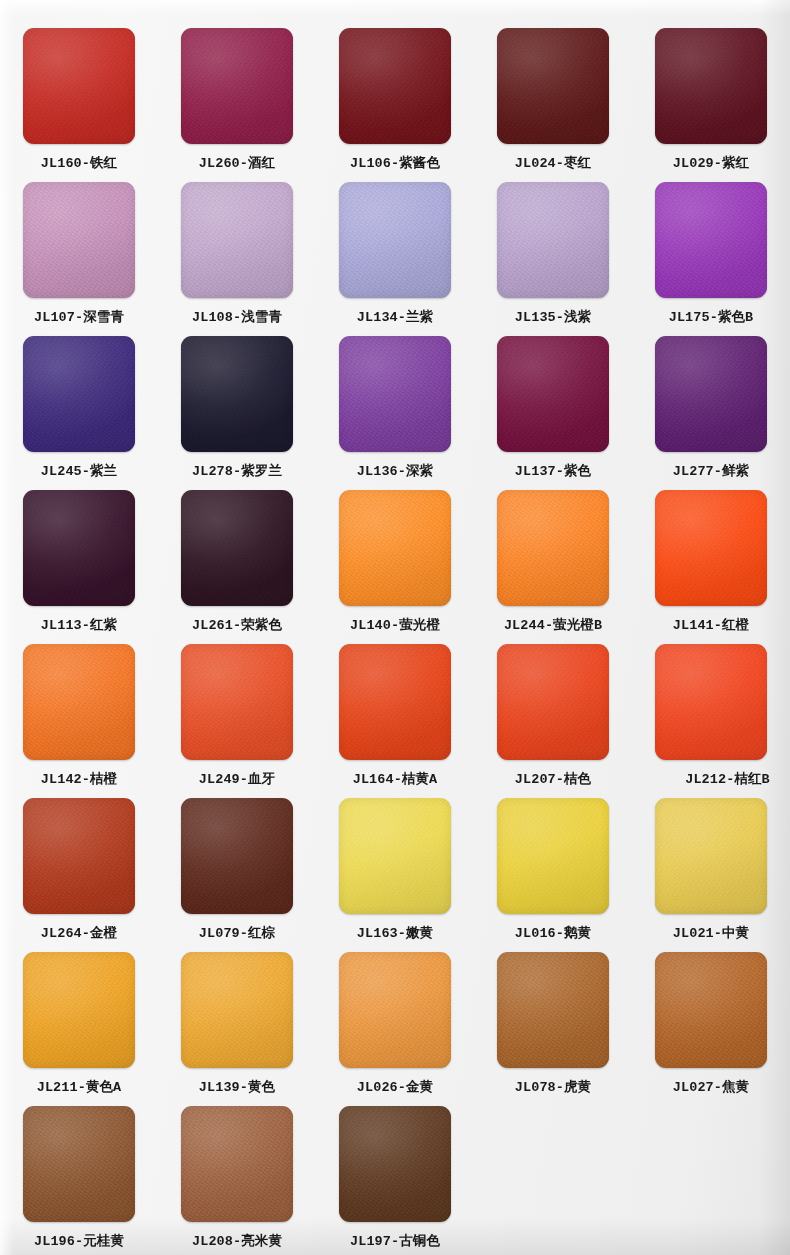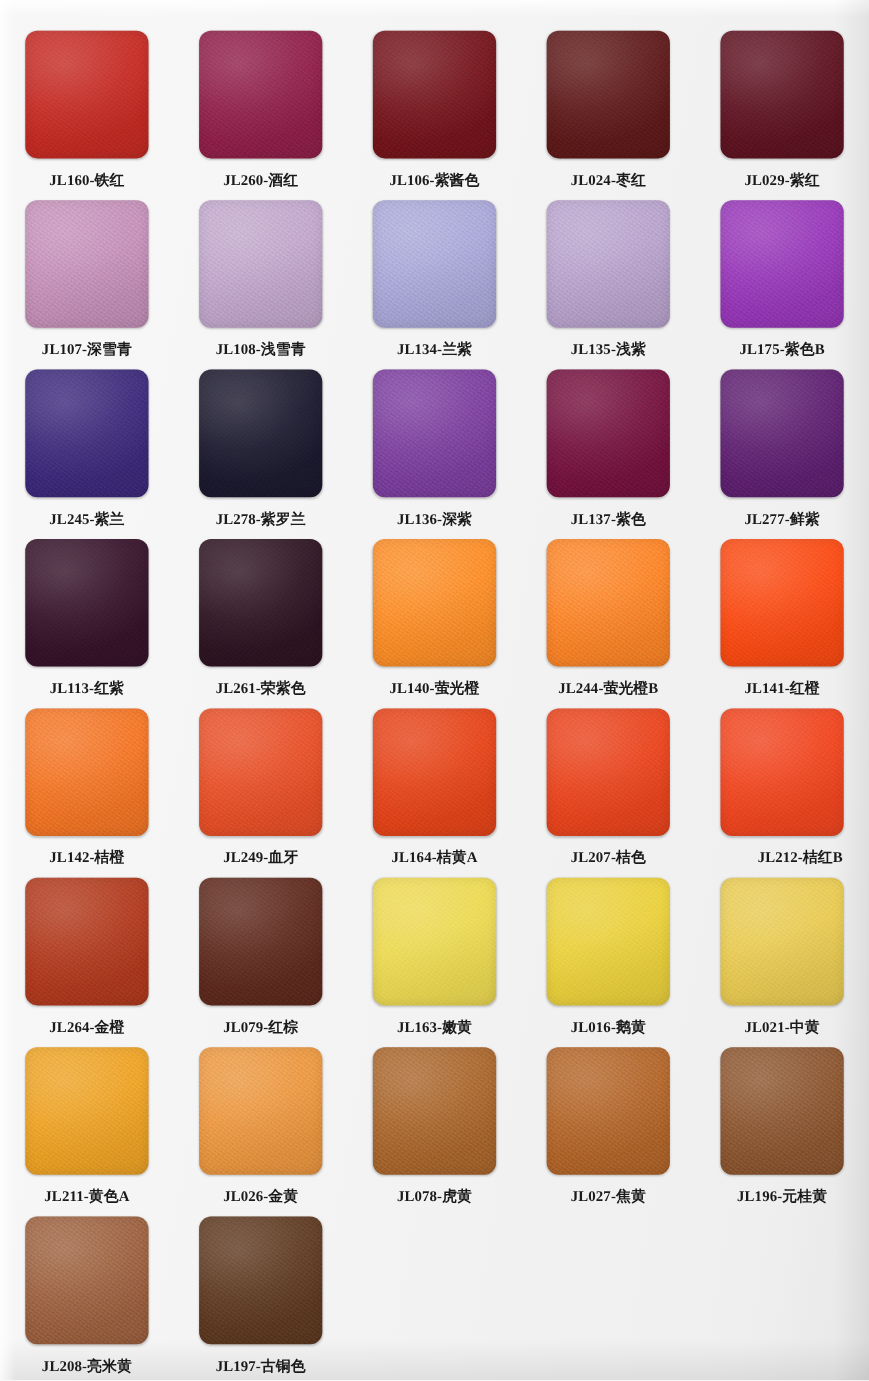--- a/index.html
+++ b/index.html
@@ -48,20 +48,21 @@
     display: grid;
     grid-template-columns: repeat(5, 158px);
     grid-auto-rows: 154px;
   }
 
   .cell {
     position: relative;
     display: flex;
     flex-direction: column;
     align-items: center;
+    font-family: Liberation Mono, monospace;
   }
 
   .swatch-wrap {
     position: relative;
     width: 112px;
     height: 116px;
     margin-top: 6px;
   }
 
   .swatch {
@@ -306,20 +307,26 @@
         <div class="label" style="color: rgb(26, 26, 26);">JL021-中黄</div>
       </div>
       <div class="cell">
         <div class="swatch-wrap">
           <div class="swatch" style="background-color: rgb(237, 162, 38);"></div>
         </div>
         <div class="label" style="color: rgb(26, 26, 26);">JL211-黄色A</div>
       </div>
       <div class="cell">
         <div class="swatch-wrap">
+          <div class="swatch" style="background-color: rgb(237, 168, 52);"></div>
+        </div>
+        <div class="label" style="color: rgb(26, 26, 26);">JL139-黄色</div>
+      </div>
+      <div class="cell">
+        <div class="swatch-wrap">
           <div class="swatch" style="background-color: rgb(235, 150, 64);"></div>
         </div>
         <div class="label" style="color: rgb(26, 26, 26);">JL026-金黄</div>
       </div>
       <div class="cell">
         <div class="swatch-wrap">
           <div class="swatch" style="background-color: rgb(169, 102, 46);"></div>
         </div>
         <div class="label" style="color: rgb(26, 26, 26);">JL078-虎黄</div>
       </div>

